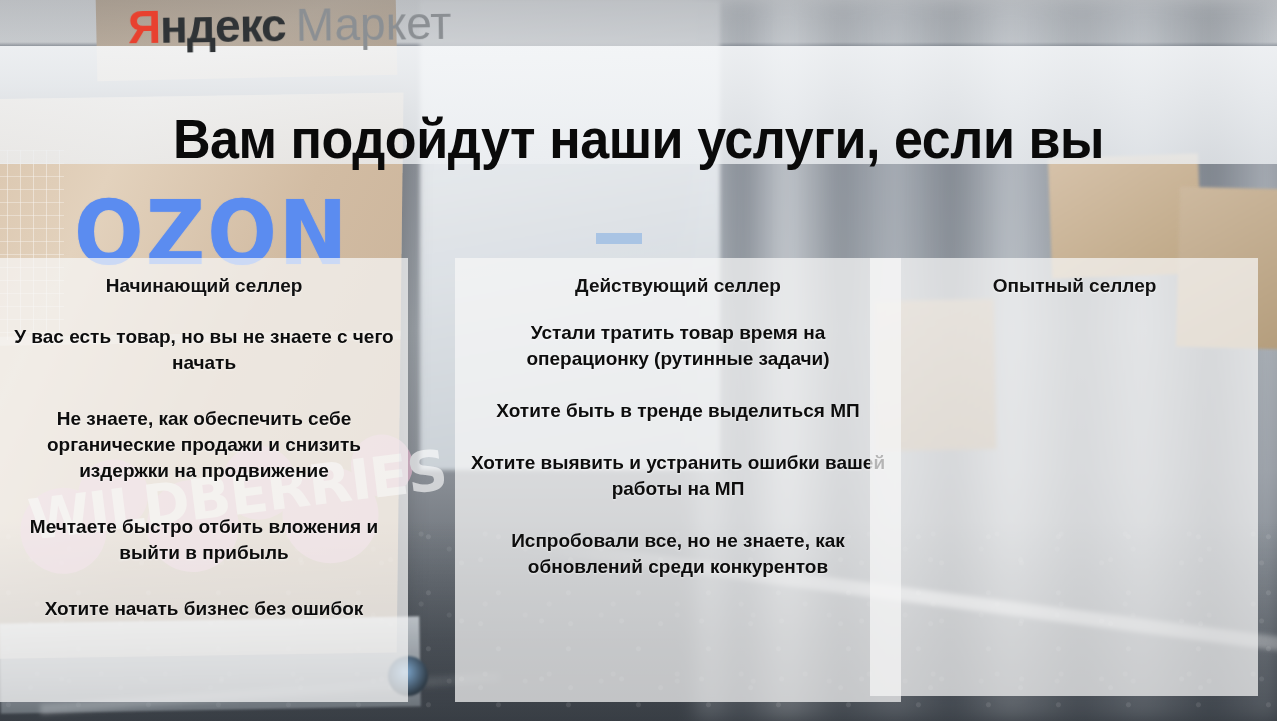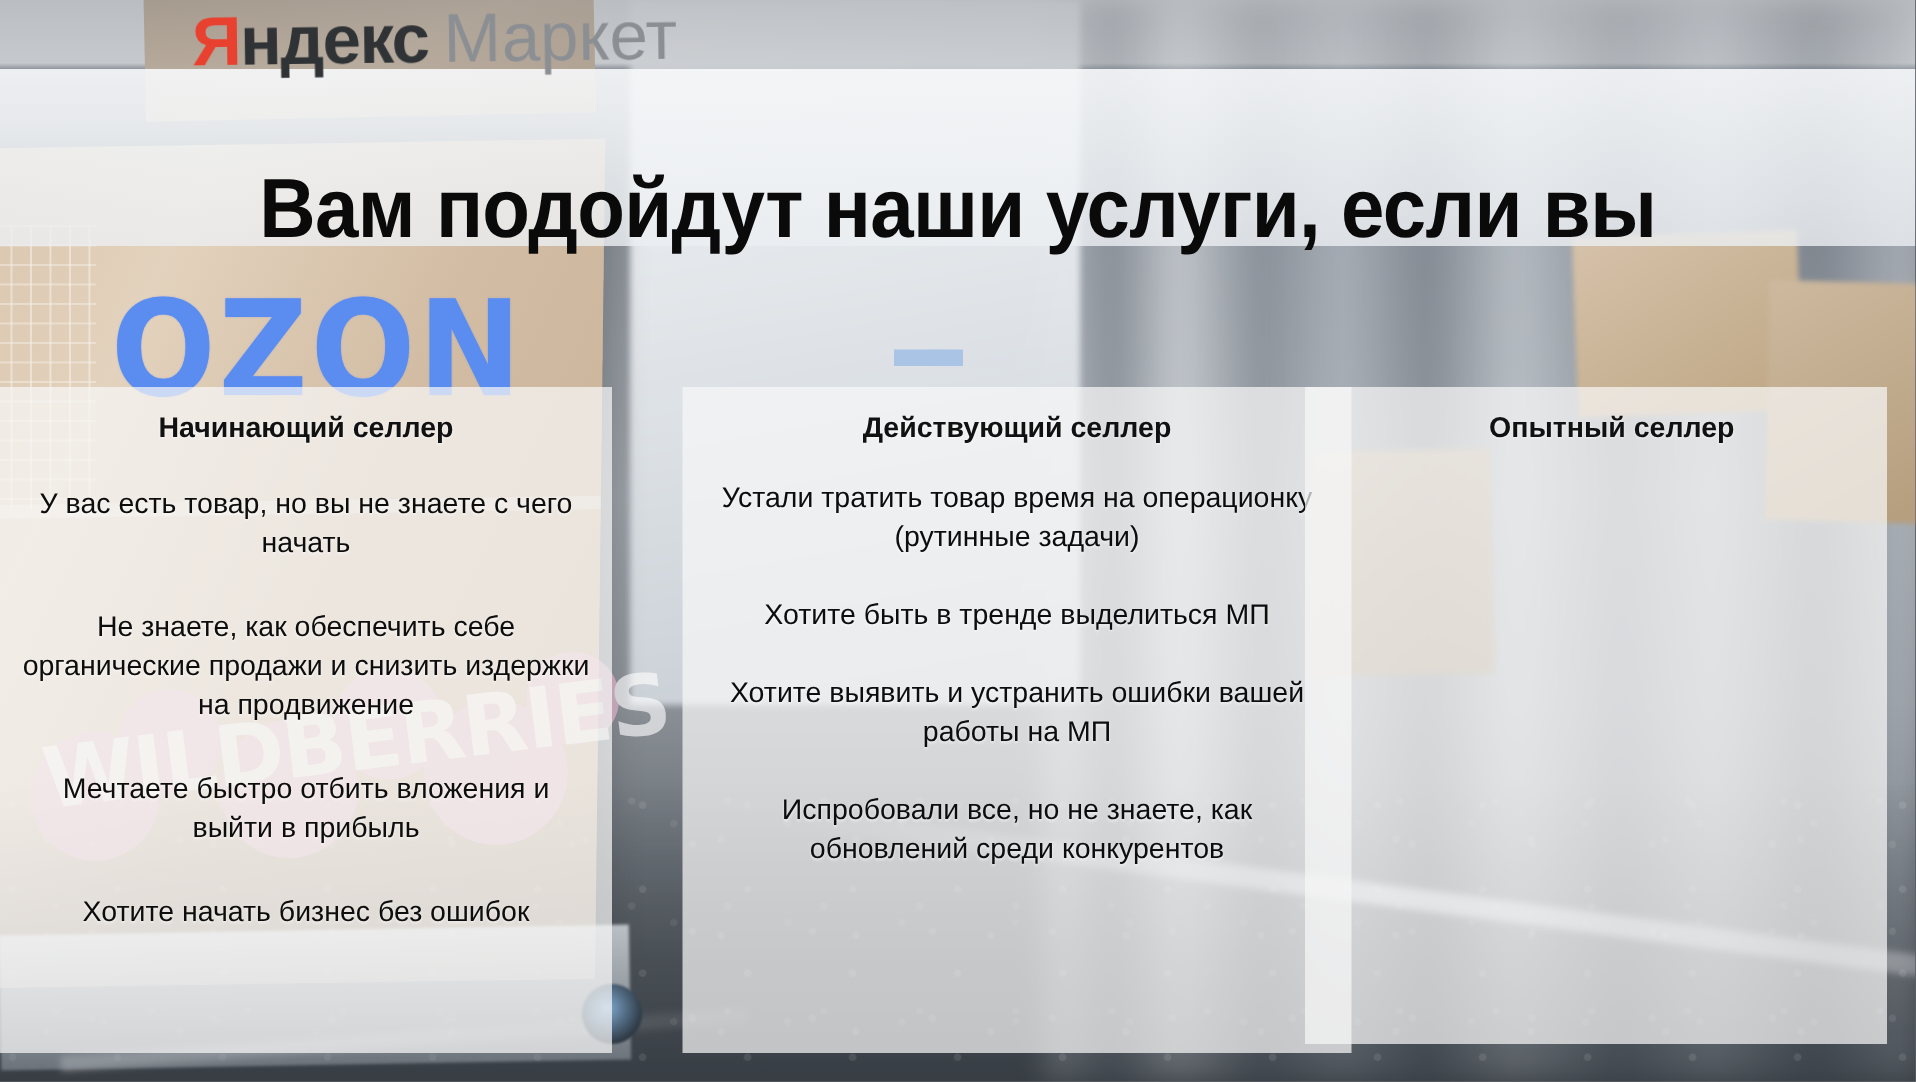--- a/index.html
+++ b/index.html
@@ -305,21 +305,21 @@
     margin: 0 0 22px;
     text-shadow: 0 1px 2px rgba(255,255,255,0.65);
   }
   .col-items {
     list-style: none;
     margin: 0;
     padding: 0;
   }
   .col-item {
     font-size: 19px;
-    font-weight: 400;
+    font-weight: 700;
     color: #0d0d0d;
     line-height: 26px;
     margin: 0 0 26px;
     text-shadow: 0 1px 2px rgba(255,255,255,0.6);
   }
   .col-item:last-child { margin-bottom: 0; }
 
   .col-0 .col-heading { margin-bottom: 26px; }
   .col-0 .col-item { margin-bottom: 30px; }
   .col-2 .col-item { margin-bottom: 24px; }

